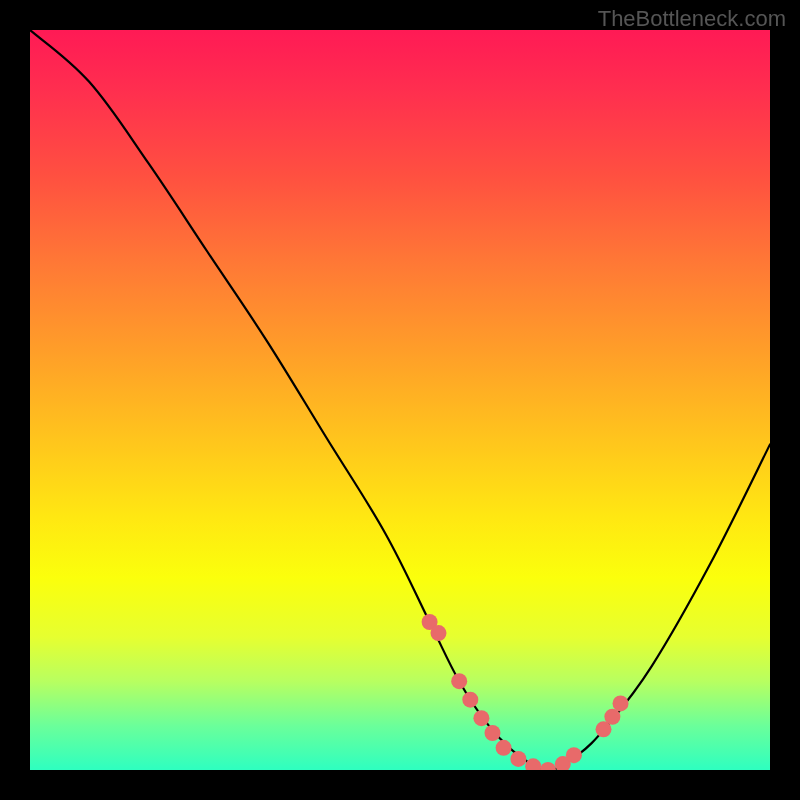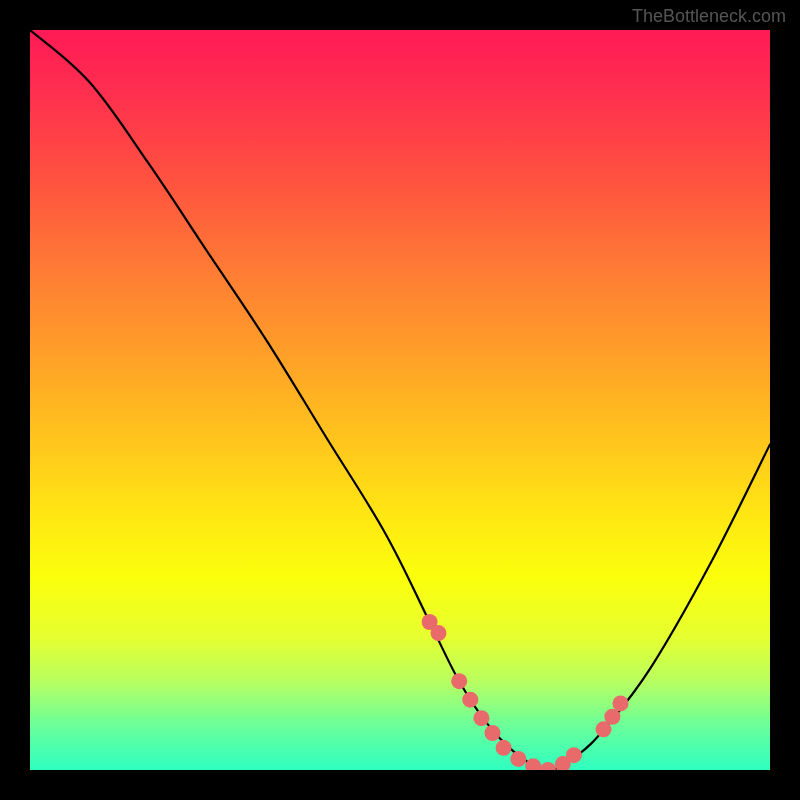--- a/index.html
+++ b/index.html
@@ -9,21 +9,21 @@
     background: #000;
     position: relative;
     overflow: hidden;
     font-family: Arial, sans-serif;
   }
   .attribution {
     position: absolute;
     top: 6px;
     right: 14px;
     color: #555;
-    font-size: 18px;
+    font-size: 22px;
     font-weight: 400;
     z-index: 10;
   }
   .plot-area {
     position: absolute;
     left: 30px;
     top: 30px;
     width: 740px;
     height: 740px;
   }

